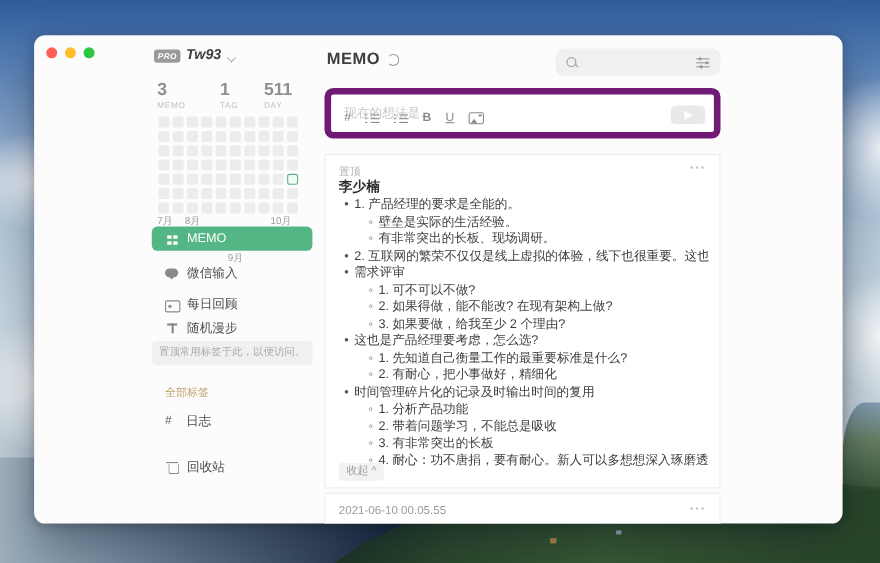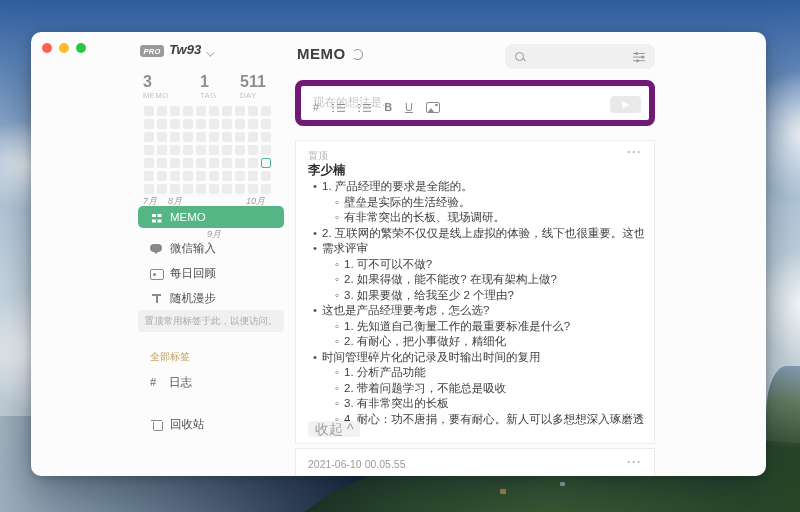--- a/index.html
+++ b/index.html
@@ -43,27 +43,27 @@
   .chev-down { width:6px; height:6px; border-right:1.5px solid #b0b0b0; border-bottom:1.5px solid #b0b0b0;
     transform:rotate(45deg) translateY(-2px); }
   .stat { position:absolute; top:41px; }
   .stat .num { font-size:16px; font-weight:600; color:#8f8f8f; line-height:17px; }
   .stat .lbl { font-size:7.5px; color:#c0c0c0; letter-spacing:.6px; margin-top:1px; }
   .s0{left:5px;} .s1{left:62px;} .s2{left:102px;}
   .heatmap { position:absolute; left:6px; top:74px; display:grid;
     grid-template-columns:repeat(10,10px); grid-auto-rows:10px; gap:3px; }
   .hm-cell { background:#ececec; border-radius:2px; }
   .hm-cell.active { background:#f0f9f4; border:1px solid #55b685; }
-  .months { position:absolute; top:163px; left:0; width:146px; height:12px; font-size:9px; color:#9d9d9d;font-style:italic; }
+  .months { position:absolute; top:163px; left:0; width:146px; height:12px; font-size:9px; color:#9d9d9d; }
   .months span { position:absolute; top:0; }
   .m0{left:5px;} .m1{left:30px;} .m2{left:69px;margin-top:33px;} .m3{left:108px;}
   .menu-item { position:absolute; left:0; width:146px; height:22px; display:flex; align-items:center;
     padding-left:12px; font-size:11.5px; color:#4e4e4e; border-radius:5px; cursor:pointer; }
   .menu-item.active { background:#55b685; color:#fff; }
-  .mi1{top:174px;} .mi2{top:205px;} .mi3{top:230px;} .mi4{top:255px;}
+  .mi1{top:174px;} .mi2{top:205px;} .mi3{top:230px;align-items:flex-end;} .mi4{top:255px;}
   .menu-label { white-space:nowrap; }
   .hint-box { position:absolute; top:278px; left:0; width:146px; height:22px; background:#f0f0f0;
     border-radius:4px; font-size:9.5px; color:#a9a9a9; text-align:center; line-height:22px;
     white-space:nowrap; overflow:hidden; }
   .all-tags { position:absolute; top:318px; left:12px; font-size:10px; color:#c2a06a; cursor:pointer; }
   .tag-row { position:absolute; left:0; width:146px; height:20px; display:flex; align-items:center;
     padding-left:12px; font-size:11.5px; color:#4e4e4e; cursor:pointer; }
   .tr1{top:340px;} .tr2{top:382px;}
 
   
@@ -135,21 +135,21 @@
   .pin-label { position:absolute; top:8px; left:12px; font-size:10px; color:#b5b5b5; }
   .more-btn { position:absolute; top:5px; right:12px; font-size:12px; font-weight:bold;
     color:#b5b5b5; letter-spacing:1px; cursor:pointer; line-height:12px; }
   .memo-title { position:absolute; top:21px; left:12px; font-size:12.5px; font-weight:bold; color:#2e2e2e; }
   .memo-list { position:absolute; top:38px; left:12px; right:10px; }
   .mi-line { height:15.5px; line-height:15.5px; white-space:nowrap; overflow:hidden;
     font-size:11.5px; color:#3e3e3e; }
   .mi-line .bullet { display:inline-block; width:14px; text-align:center; color:#555; }
   .mi-line.lv2 { padding-left:22px; }
   .collapse-chip { position:absolute; left:12px; bottom:6px; height:16px; line-height:16px;
-    padding:0 7px; background:#f2f2f2; border-radius:3px; font-size:14px; color:#9e9e9e; cursor:pointer; }
+    padding:0 7px; background:#f2f2f2; border-radius:3px; font-size:10px; color:#9e9e9e; cursor:pointer; }
   .timestamp { position:absolute; top:9px; left:12px; font-size:10.5px; color:#9b9b9b; }
   .card2 .more-btn { top:7px; }
 </style>
 </head>
 <body>
 
 <div class="screen">
   <div class="cloud c1"></div>
   <div class="cloud c2"></div>
   <div class="cloud c3"></div>

